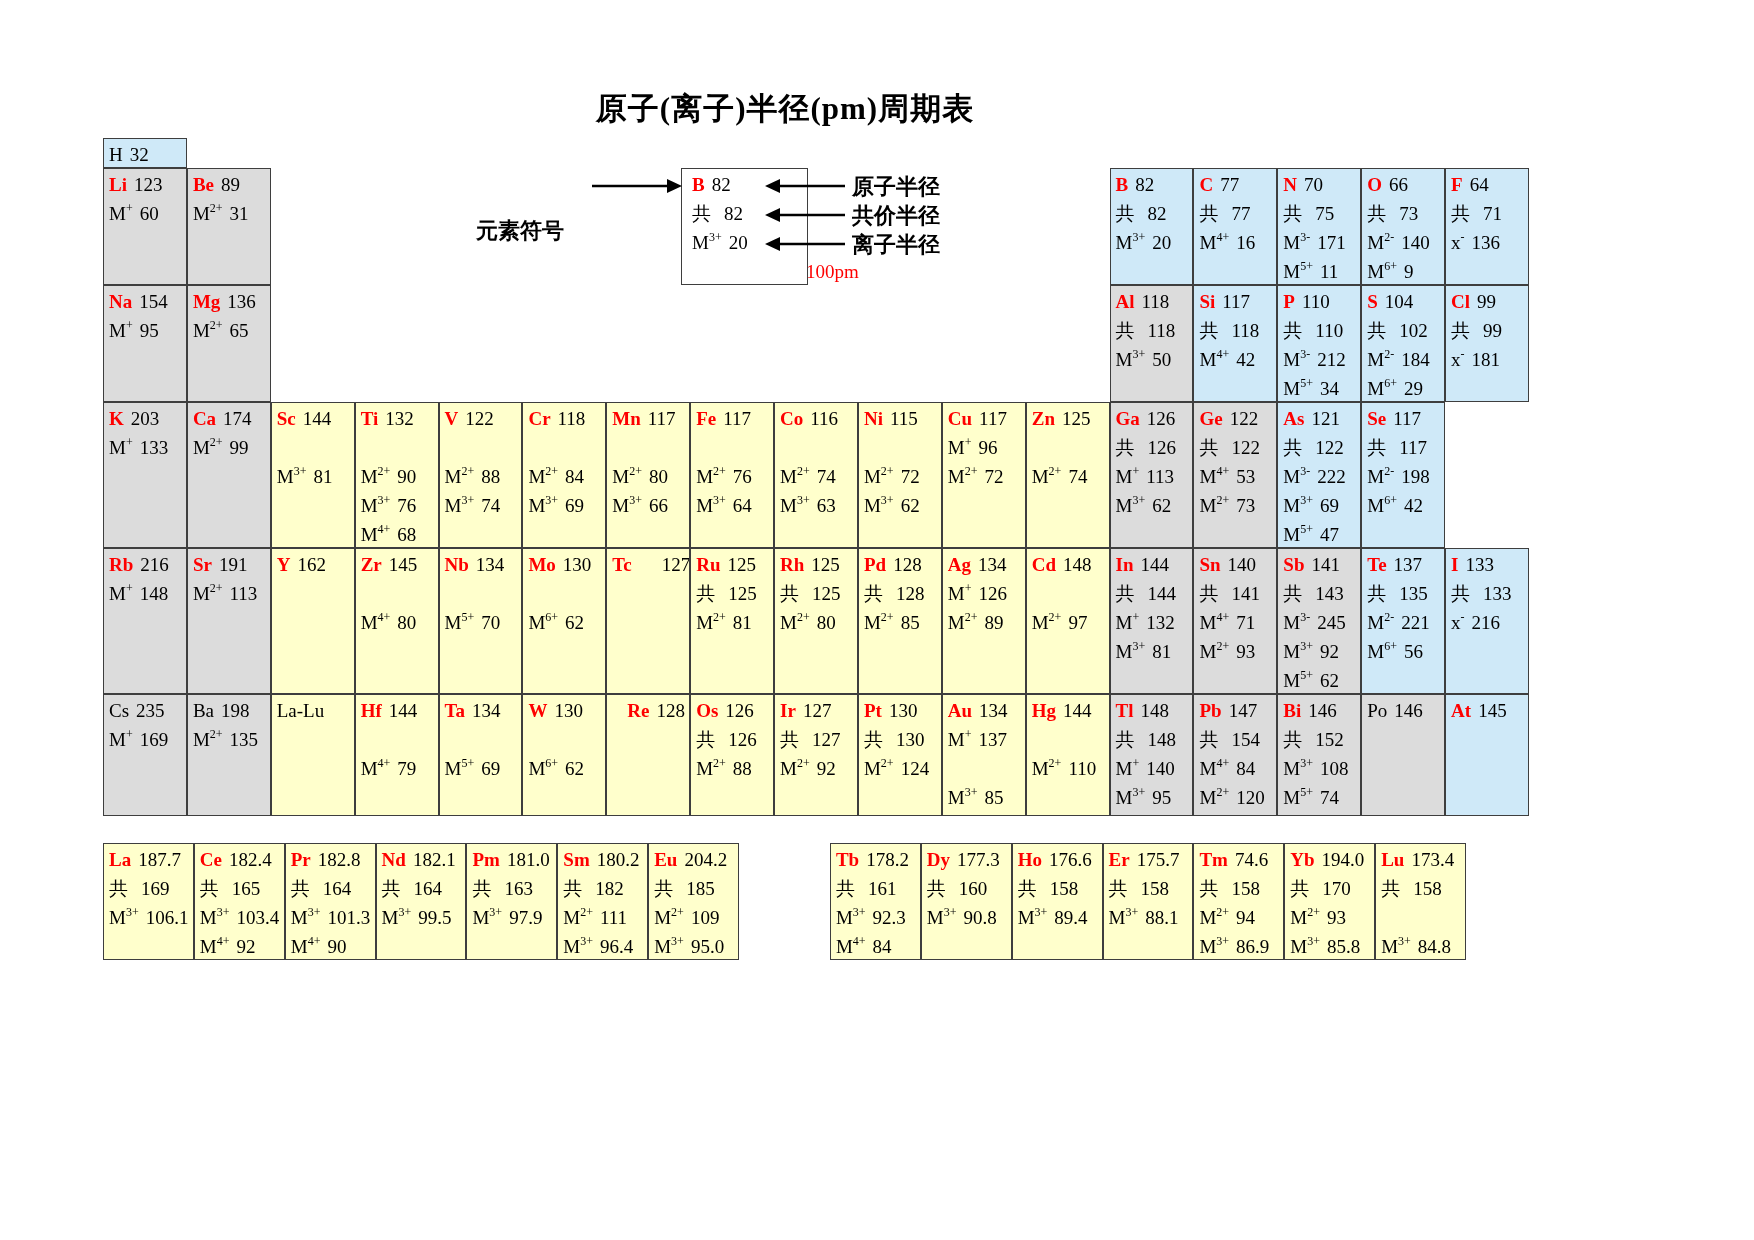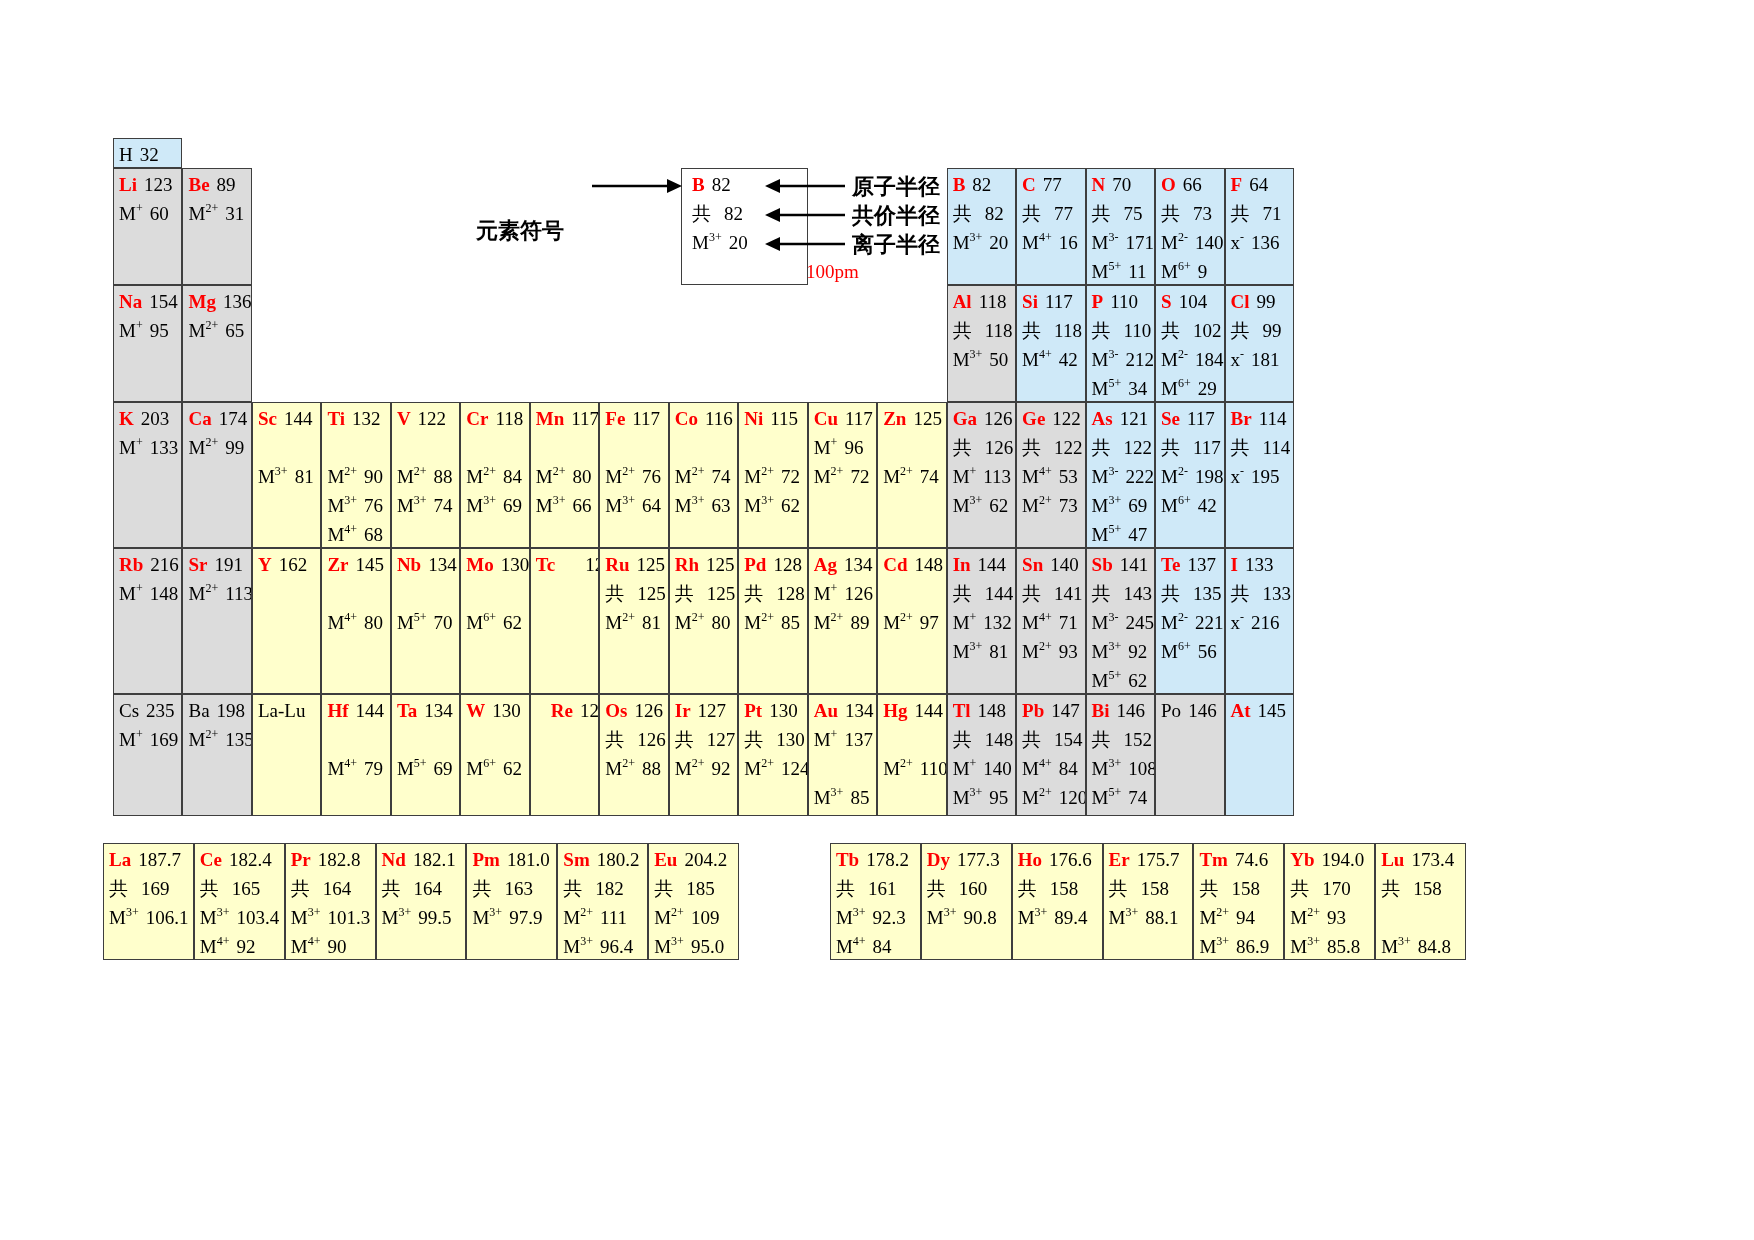--- a/index.html
+++ b/index.html
@@ -1,21 +1,21 @@
 <!DOCTYPE html>
 <html><head>
 <meta charset="utf-8">
 <style>
   html,body{margin:0;padding:0;background:#fff;}
   .page{position:relative;width:1754px;height:1240px;background:#fff;
         font-family:"Liberation Serif",serif;color:#000;overflow:hidden;}
   .title{position:absolute;left:0;top:88px;width:1570px;text-align:center;
          font-size:31px;font-weight:bold;letter-spacing:1px;}
   .grid{position:absolute;display:grid;}
-  .main{left:113px;top:138px;width:1181px;
+  .main{left:103px;top:138px;width:1426px;
         grid-template-columns:repeat(17,1fr);
         grid-template-rows:30px 117px 117px 146px 146px 122px;}
   .lan{left:103px;top:843px;width:1363px;
        grid-template-columns:repeat(15,1fr);
        grid-template-rows:117px;}
   .cell{border:1px solid #3e3e3e;padding:1px 1px 0 5px;overflow:hidden;}
   .c-gray{background:#dcdcdc;}
   .c-yellow{background:#ffffcc;}
   .c-blue{background:#cfe9f8;}
   .line{height:29px;line-height:29px;font-size:19px;white-space:nowrap;}
@@ -35,20 +35,21 @@
               border:1px solid #3e3e3e;padding:1px 0 0 10px;box-sizing:border-box;background:#fff;}
   #legend-arrows{position:absolute;left:540px;top:160px;width:420px;height:110px;}
   #legend-arrows line{stroke:#000;stroke-width:2.5;}
   #legend-arrows polygon{fill:#000;}
 </style>
 </head>
 <body>
 
 <div class="page">
 
+  <div class="title">原子(离子)半径(pm)周期表</div>
 
   <div>
     <div class="lg-label" id="lbl-symbol">元素符号</div>
     <div class="lg-label" id="lbl-atomic">原子半径</div>
     <div class="lg-label" id="lbl-covalent">共价半径</div>
     <div class="lg-label" id="lbl-ionic">离子半径</div>
     <div id="scale-note">1Å=100pm</div>
     <div id="sample-box">
         <div class="line"><span class="sym">B</span><span>82</span></div>
         <div class="line"><span class="cov">共</span><span>82</span></div>
@@ -232,25 +233,20 @@
         <div class="line"><span>M</span><sup class="ch">3-</sup><span>222</span></div>
         <div class="line"><span>M</span><sup class="ch">3+</sup><span>69</span></div>
         <div class="line"><span>M</span><sup class="ch">5+</sup><span>47</span></div>
       </div>
       <div class="cell c-blue" style="grid-area: 4 / 16;">
         <div class="line"><span class="sym">Se</span><span>117</span></div>
         <div class="line"><span class="cov">共</span><span>117</span></div>
         <div class="line"><span>M</span><sup class="ch">2-</sup><span>198</span></div>
         <div class="line"><span>M</span><sup class="ch">6+</sup><span>42</span></div>
       </div>
-      <div class="cell c-blue" style="grid-area: 4 / 17;">
-        <div class="line"><span class="sym">Br</span><span>114</span></div>
-        <div class="line"><span class="cov">共</span><span>114</span></div>
-        <div class="line"><span>x</span><sup class="ch">-</sup><span>195</span></div>
-      </div>
       <div class="cell c-gray" style="grid-area: 5 / 1;">
         <div class="line"><span class="sym">Rb</span><span>216</span></div>
         <div class="line"><span>M</span><sup class="ch">+</sup><span>148</span></div>
       </div>
       <div class="cell c-gray" style="grid-area: 5 / 2;">
         <div class="line"><span class="sym">Sr</span><span>191</span></div>
         <div class="line"><span>M</span><sup class="ch">2+</sup><span>113</span></div>
       </div>
       <div class="cell c-yellow" style="grid-area: 5 / 3;">
         <div class="line"><span class="sym">Y</span><span>162</span></div>

